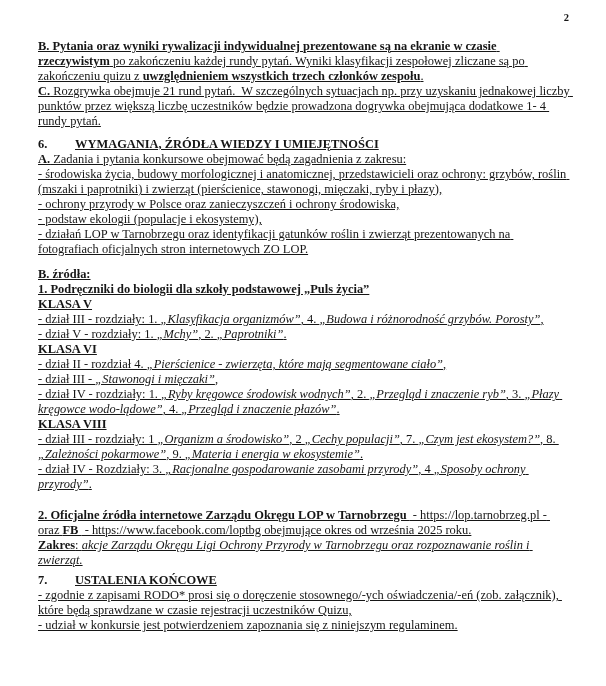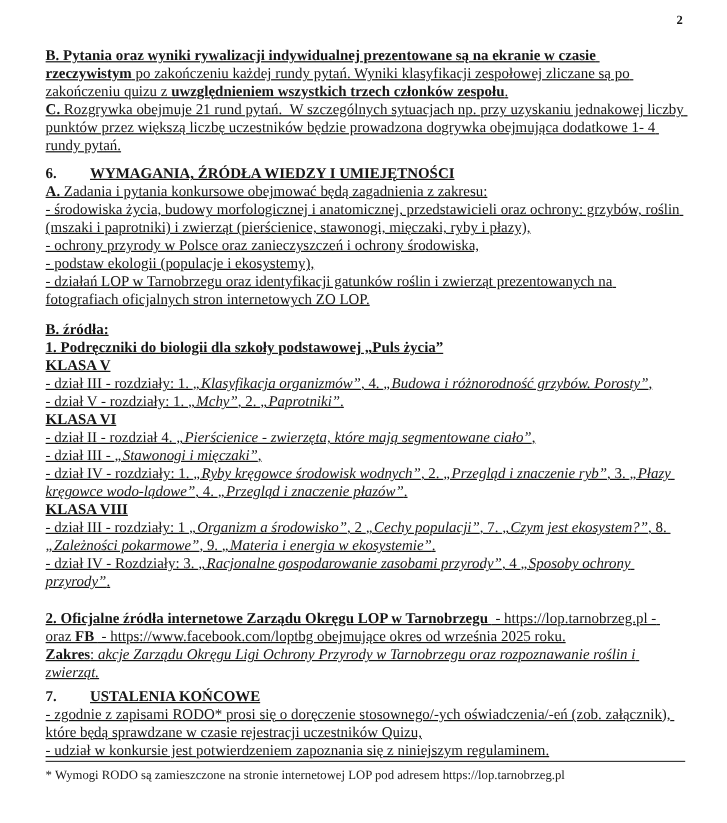--- a/index.html
+++ b/index.html
@@ -63,17 +63,13 @@
   }
 </style>
 </head>
 <body>
 
 <div class="page">
   <div class="page-number">2</div>
 
   <div class="content" id="content"><div class="para"><span class="run-b">B. Pytania oraz wyniki rywalizacji indywidualnej prezentowane są na ekranie w czasie rzeczywistym</span><span class="run-r"> po zakończeniu każdej rundy pytań. Wyniki klasyfikacji zespołowej zliczane są po zakończeniu quizu z </span><span class="run-b">uwzględnieniem wszystkich trzech członków zespołu</span><span class="run-r">.</span></div><div class="para"><span class="run-b">C.</span><span class="run-r"> Rozgrywka obejmuje 21 rund pytań.  W szczególnych sytuacjach np. przy uzyskaniu jednakowej liczby punktów przez większą liczbę uczestników będzie prowadzona dogrywka obejmująca dodatkowe 1- 4 rundy pytań.</span></div><div class="spacer" style="height: 8px;"></div><div class="para heading"><span class="heading-num">6.</span><span class="heading-title">WYMAGANIA, ŹRÓDŁA WIEDZY I UMIEJĘTNOŚCI</span></div><div class="para"><span class="run-b">A.</span><span class="run-r"> Zadania i pytania konkursowe obejmować będą zagadnienia z zakresu:</span></div><div class="para"><span class="run-r">- środowiska życia, budowy morfologicznej i anatomicznej, przedstawicieli oraz ochrony: grzybów, roślin (mszaki i paprotniki) i zwierząt (pierścienice, stawonogi, mięczaki, ryby i płazy),</span></div><div class="para"><span class="run-r">- ochrony przyrody w Polsce oraz zanieczyszczeń i ochrony środowiska,</span></div><div class="para"><span class="run-r">- podstaw ekologii (populacje i ekosystemy),</span></div><div class="para"><span class="run-r">- działań LOP w Tarnobrzegu oraz identyfikacji gatunków roślin i zwierząt prezentowanych na fotografiach oficjalnych stron internetowych ZO LOP.</span></div><div class="spacer" style="height: 10px;"></div><div class="para"><span class="run-b">B. źródła:</span></div><div class="para"><span class="run-b">1. Podręczniki do biologii dla szkoły podstawowej „Puls życia”</span></div><div class="para"><span class="run-b">KLASA V</span></div><div class="para"><span class="run-r">- dział III - rozdziały: 1. </span><span class="run-i">„Klasyfikacja organizmów”</span><span class="run-r">, 4. </span><span class="run-i">„Budowa i różnorodność grzybów. Porosty”</span><span class="run-r">,</span></div><div class="para"><span class="run-r">- dział V - rozdziały: 1. </span><span class="run-i">„Mchy”</span><span class="run-r">, 2. </span><span class="run-i">„Paprotniki”</span><span class="run-r">.</span></div><div class="para"><span class="run-b">KLASA VI</span></div><div class="para"><span class="run-r">- dział II - rozdział 4. </span><span class="run-i">„Pierścienice - zwierzęta, które mają segmentowane ciało”</span><span class="run-r">,</span></div><div class="para"><span class="run-r">- dział III - </span><span class="run-i">„Stawonogi i mięczaki”</span><span class="run-r">,</span></div><div class="para"><span class="run-r">- dział IV - rozdziały: 1. </span><span class="run-i">„Ryby kręgowce środowisk wodnych”</span><span class="run-r">, 2. </span><span class="run-i">„Przegląd i znaczenie ryb”</span><span class="run-r">, 3. </span><span class="run-i">„Płazy kręgowce wodo-lądowe”</span><span class="run-r">, 4. </span><span class="run-i">„Przegląd i znaczenie płazów”</span><span class="run-r">.</span></div><div class="para"><span class="run-b">KLASA VIII</span></div><div class="para"><span class="run-r">- dział III - rozdziały: 1 </span><span class="run-i">„Organizm a środowisko”</span><span class="run-r">, 2 </span><span class="run-i">„Cechy populacji”</span><span class="run-r">, 7. </span><span class="run-i">„Czym jest ekosystem?”</span><span class="run-r">, 8. </span><span class="run-i">„Zależności pokarmowe”</span><span class="run-r">, 9. </span><span class="run-i">„Materia i energia w ekosystemie”</span><span class="run-r">.</span></div><div class="para"><span class="run-r">- dział IV - Rozdziały: 3. </span><span class="run-i">„Racjonalne gospodarowanie zasobami przyrody”</span><span class="run-r">, 4 </span><span class="run-i">„Sposoby ochrony przyrody”</span><span class="run-r">.</span></div><div class="spacer" style="height: 16px;"></div><div class="para"><span class="run-b">2. Oficjalne źródła internetowe Zarządu Okręgu LOP w Tarnobrzegu </span><span class="run-r"> - https://lop.tarnobrzeg.pl - oraz </span><span class="run-b">FB </span><span class="run-r"> - https://www.facebook.com/loptbg obejmujące okres od września 2025 roku.</span></div><div class="para"><span class="run-b">Zakres</span><span class="run-r">: </span><span class="run-i">akcje Zarządu Okręgu Ligi Ochrony Przyrody w Tarnobrzegu oraz rozpoznawanie roślin i zwierząt.</span></div><div class="spacer" style="height: 5px;"></div><div class="para heading"><span class="heading-num">7.</span><span class="heading-title">USTALENIA KOŃCOWE</span></div><div class="para"><span class="run-r">- zgodnie z zapisami RODO* prosi się o doręczenie stosownego/-ych oświadczenia/-eń (zob. załącznik), które będą sprawdzane w czasie rejestracji uczestników Quizu,</span></div><div class="para"><span class="run-r">- udział w konkursie jest potwierdzeniem zapoznania się z niniejszym regulaminem.</span></div></div>
 
-  <div class="footnote-block">
-    <div class="rule"></div>
-    <div class="footnote-text">* Wymogi RODO są zamieszczone na stronie internetowej LOP pod adresem https://lop.tarnobrzeg.pl</div>
-  </div>
 </div>
 
 </body></html>

